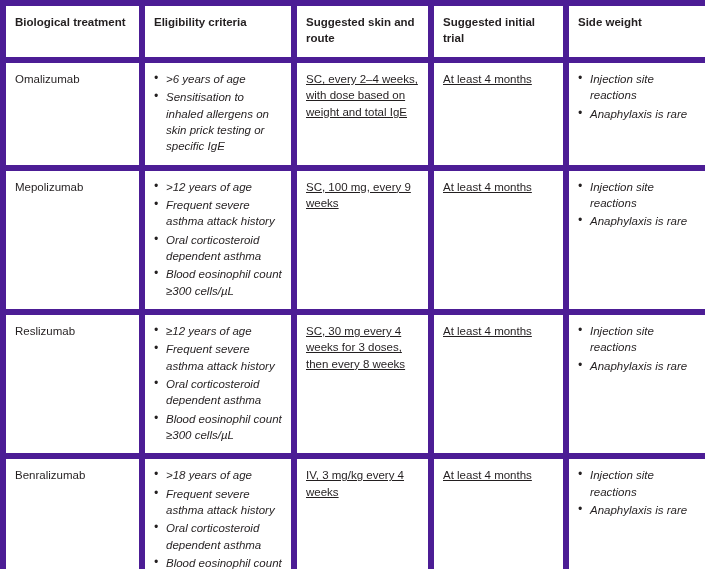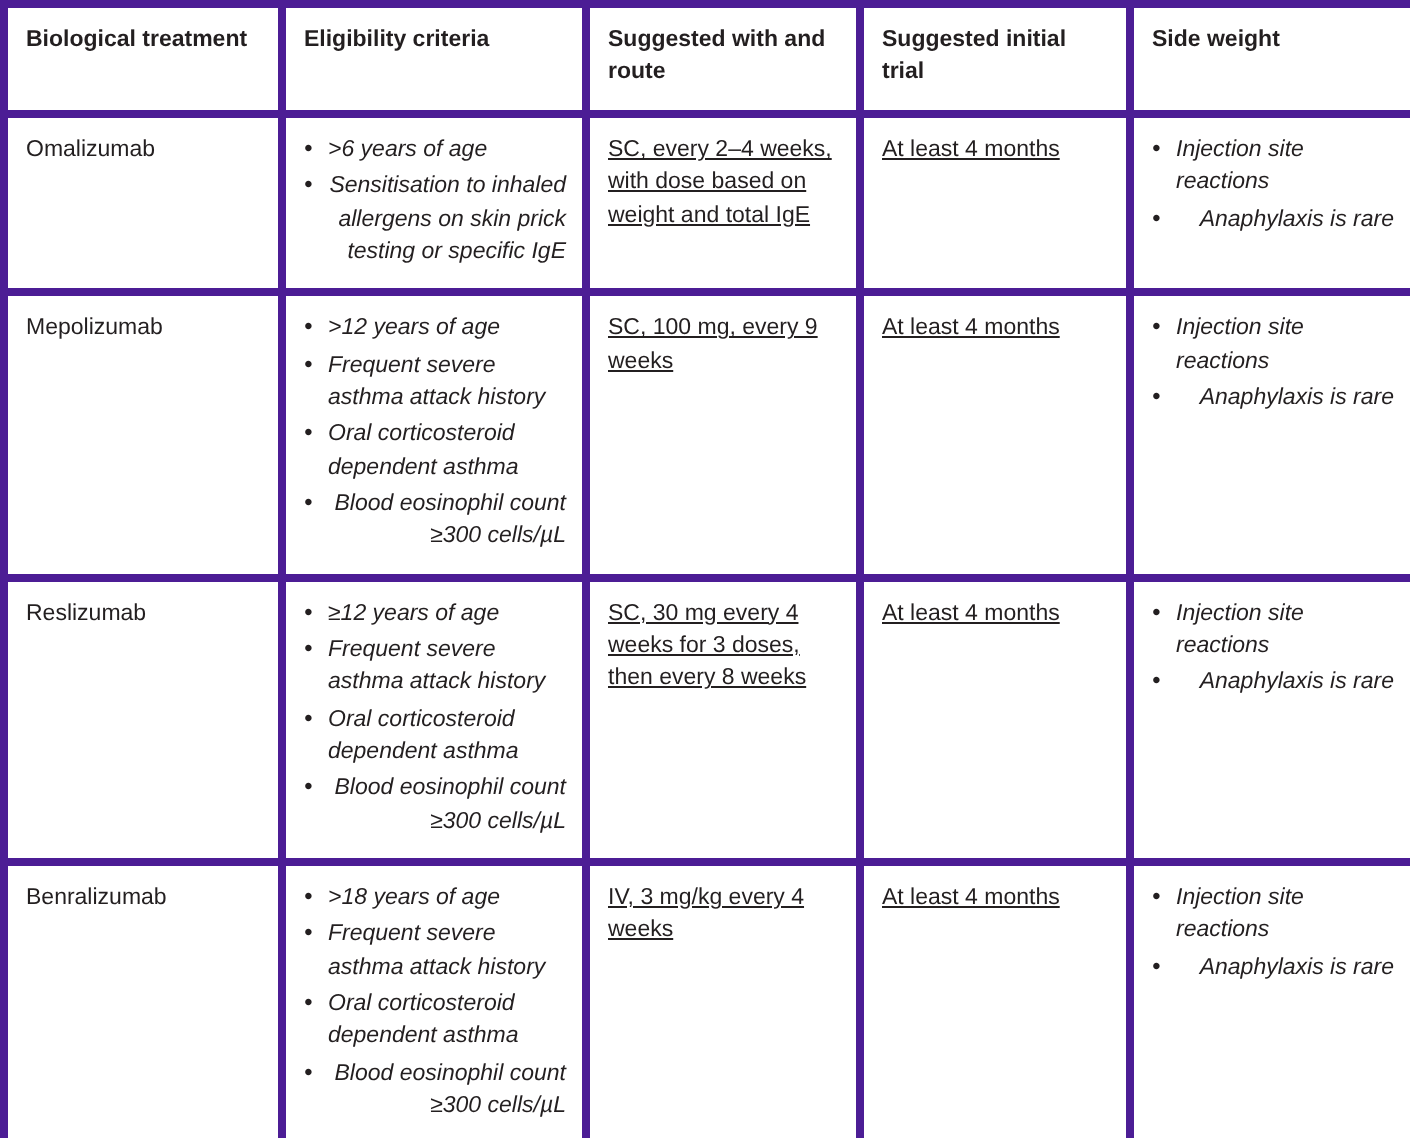--- a/index.html
+++ b/index.html
@@ -19,21 +19,21 @@
     box-sizing: border-box;
     overflow: hidden;
   }
   table.bio-table {
     border-collapse: collapse;
     width: 705px;
     table-layout: fixed;
   }
   table.bio-table th,
   table.bio-table td {
-    border: 4px solid #4c1d95;
+    border: 6px solid #4c1d95;
     vertical-align: top;
     padding: 8px 8px 10px 9px;
     font-size: 11.5px;
     line-height: 1.42;
     font-weight: normal;
     text-align: left;
     color: #231f20;
   }
   table.bio-table thead th {
     font-weight: bold;
@@ -59,21 +59,20 @@
     list-style: none;
     font-style: italic;
   }
   ul.bullets li {
     position: relative;
     padding-left: 12px;
     margin-bottom: 2px;
   }
   ul.bullets li:last-child {
     margin-bottom: 0;
-    text-align: right;
   }
   ul.bullets li::before {
     content: "\2022";
     position: absolute;
     left: 0;
     top: -1px;
     font-size: 12px;
     line-height: 1.42;
     color: #231f20;
   }
@@ -91,21 +90,21 @@
       <col class="c0">
         <col class="c1">
         <col class="c2">
         <col class="c3">
         <col class="c4">
     </colgroup>
     <thead>
       <tr>
         <th>Biological treatment</th>
         <th>Eligibility criteria</th>
-        <th>Suggested with and route</th>
+        <th>Suggested skin and route</th>
         <th>Suggested initial trial</th>
         <th>Side weight</th>
       </tr>
     </thead>
     <tbody>
 
       <tr>
         <td class="treatment-cell">Omalizumab</td>
         <td>
           <ul class="bullets">

